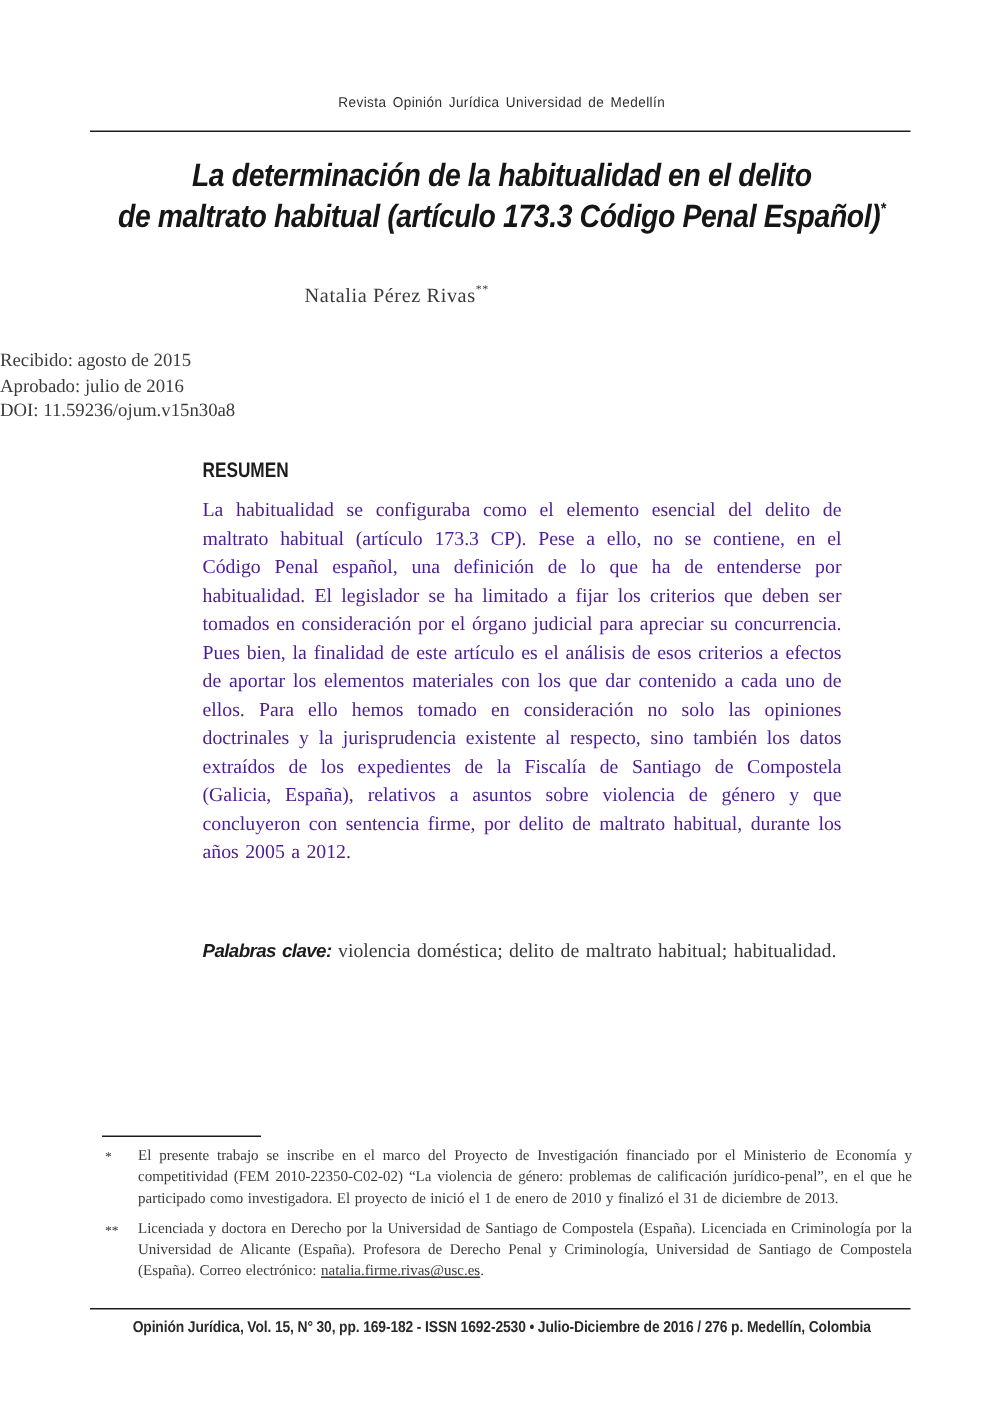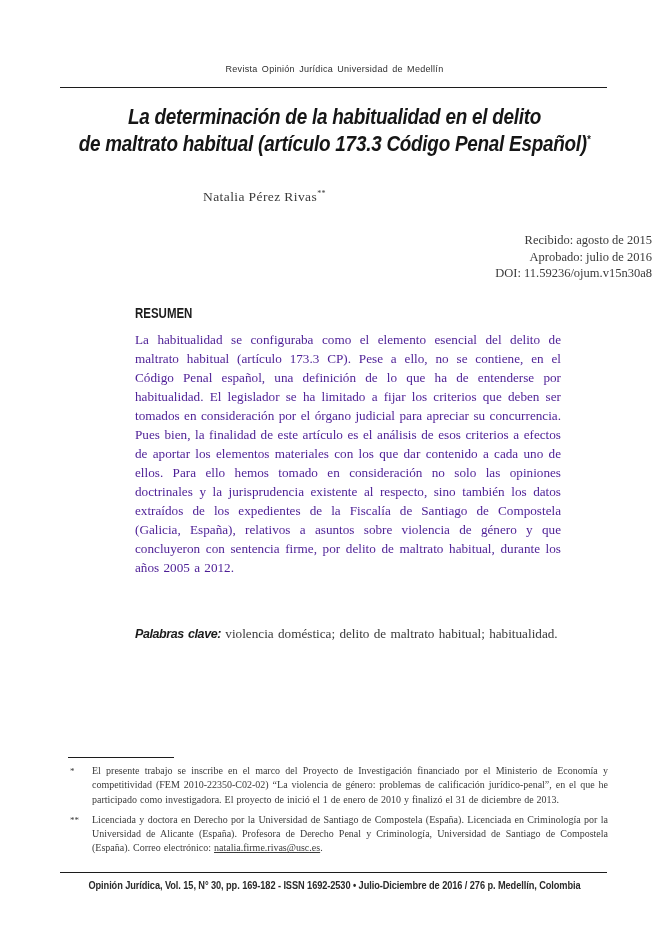--- a/index.html
+++ b/index.html
@@ -62,21 +62,21 @@
     font-size: 13.5px;
     color: #3a3a3a;
     letter-spacing: 0.4px;
   }
   .author-line sup { font-size: 8px; vertical-align: super; line-height: 0; }
   
   .meta-block {
     position: absolute;
     top: 232px; left: 0;
     width: 652px;
-    text-align: right;
+    text-align: left;
     font-size: 12.5px;
     line-height: 16.5px;
     color: #3a3a3a;
   }
   
   .abstract-heading {
     position: absolute;
     top: 305px; left: 135px;
     font-family: "Liberation Sans", sans-serif;
     font-weight: bold;

